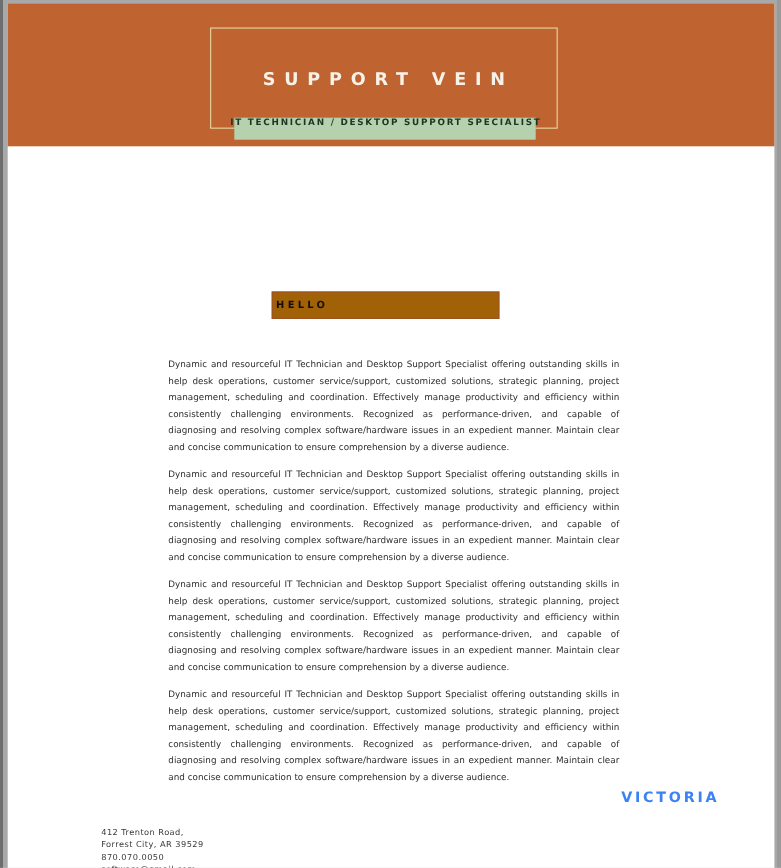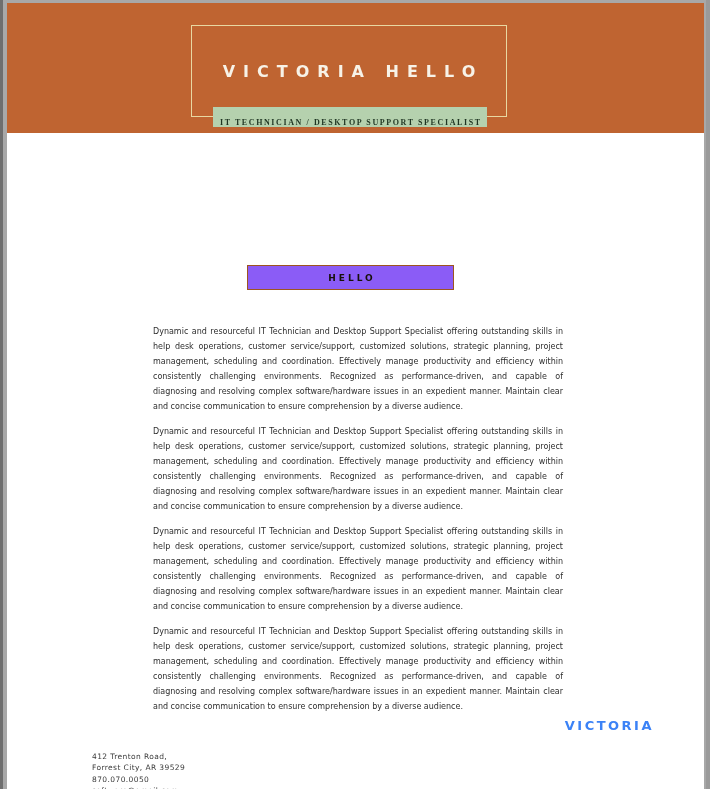--- a/index.html
+++ b/index.html
@@ -31,36 +31,35 @@
   .name-title {
     color: #f7f2e7;
     font-size: 21px; font-weight: bold;
     letter-spacing: 8px; padding-left: 8px;
     white-space: nowrap;
   }
   .subtitle-bar {
     position: absolute; left: 206px; top: 104px;
     width: 274px; height: 20px;
     background: #b5d1ae;
-    display: flex; align-items: flex-end; justify-content: center;
+    display: flex; align-items: flex-start; justify-content: center;
     color: #1f3522;
     font-size: 8px; font-weight: bold;
     letter-spacing: 1.6px; padding-left: 1.6px;
     box-sizing: border-box;
     white-space: nowrap;
-    font-family: Liberation Serif, serif;
   }
   
   .hello-bar {
     position: absolute; left: 240px; top: 262px;
     width: 207px; height: 25px;
-    background: #8b5cf6;
+    background: #a16207;
     border: 1px solid #9d5420;
     box-sizing: border-box;
-    display: flex; align-items: center; justify-content: center;
+    display: flex; align-items: center; justify-content: flex-start;
     color: #17100a;
     font-size: 9px; font-weight: bold;
     letter-spacing: 3px; padding-left: 3px;
   }
   .about {
     position: absolute; left: 136px; top: 311px;
     width: 430px;
     color: #2d2d2d;
   }
   .about p {
@@ -87,21 +86,21 @@
     color: #3b82f6;
   }
 </style>
 </head>
 <body>
 
 <div class="page">
 
   <header class="band">
     <div class="title-box">
-      <h1 class="name-title" style="margin:0; font-size:inherit;">VICTORIA HELLO</h1>
+      <h1 class="name-title" style="margin:0; font-size:inherit;">SUPPORT VEIN</h1>
     </div>
     <div class="subtitle-bar">
       <span>IT TECHNICIAN / DESKTOP SUPPORT SPECIALIST</span>
     </div>
   </header>
 
   <section>
     <div class="hello-bar">
       <span>HELLO</span>
     </div>

